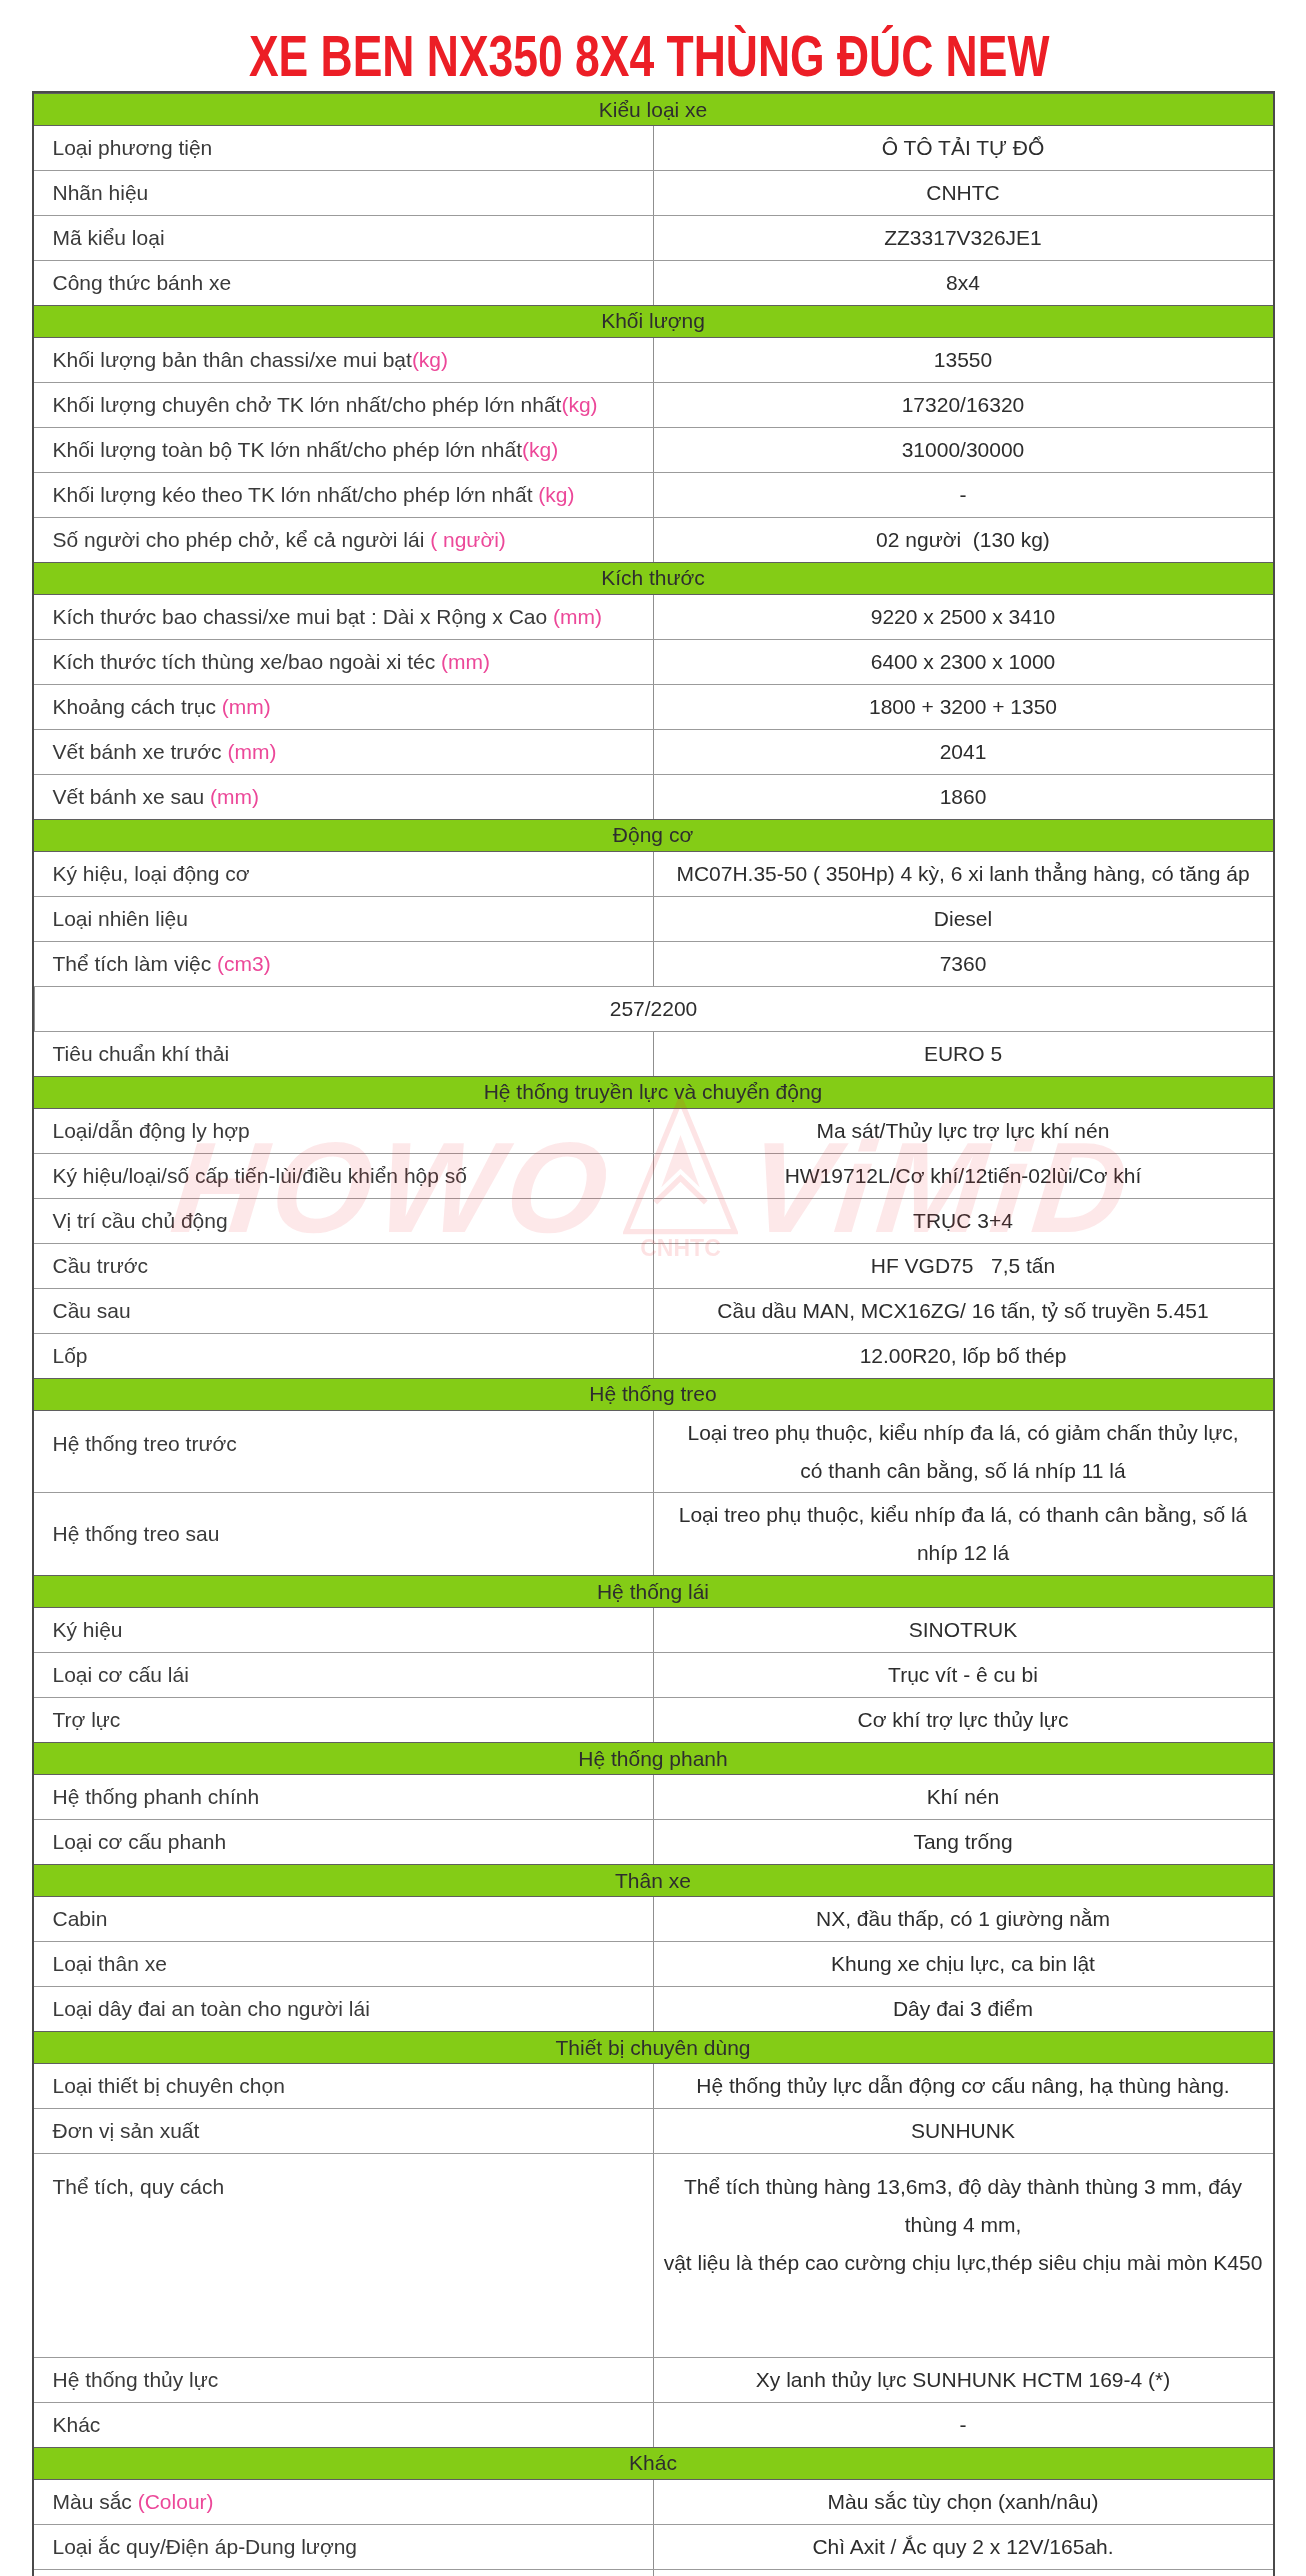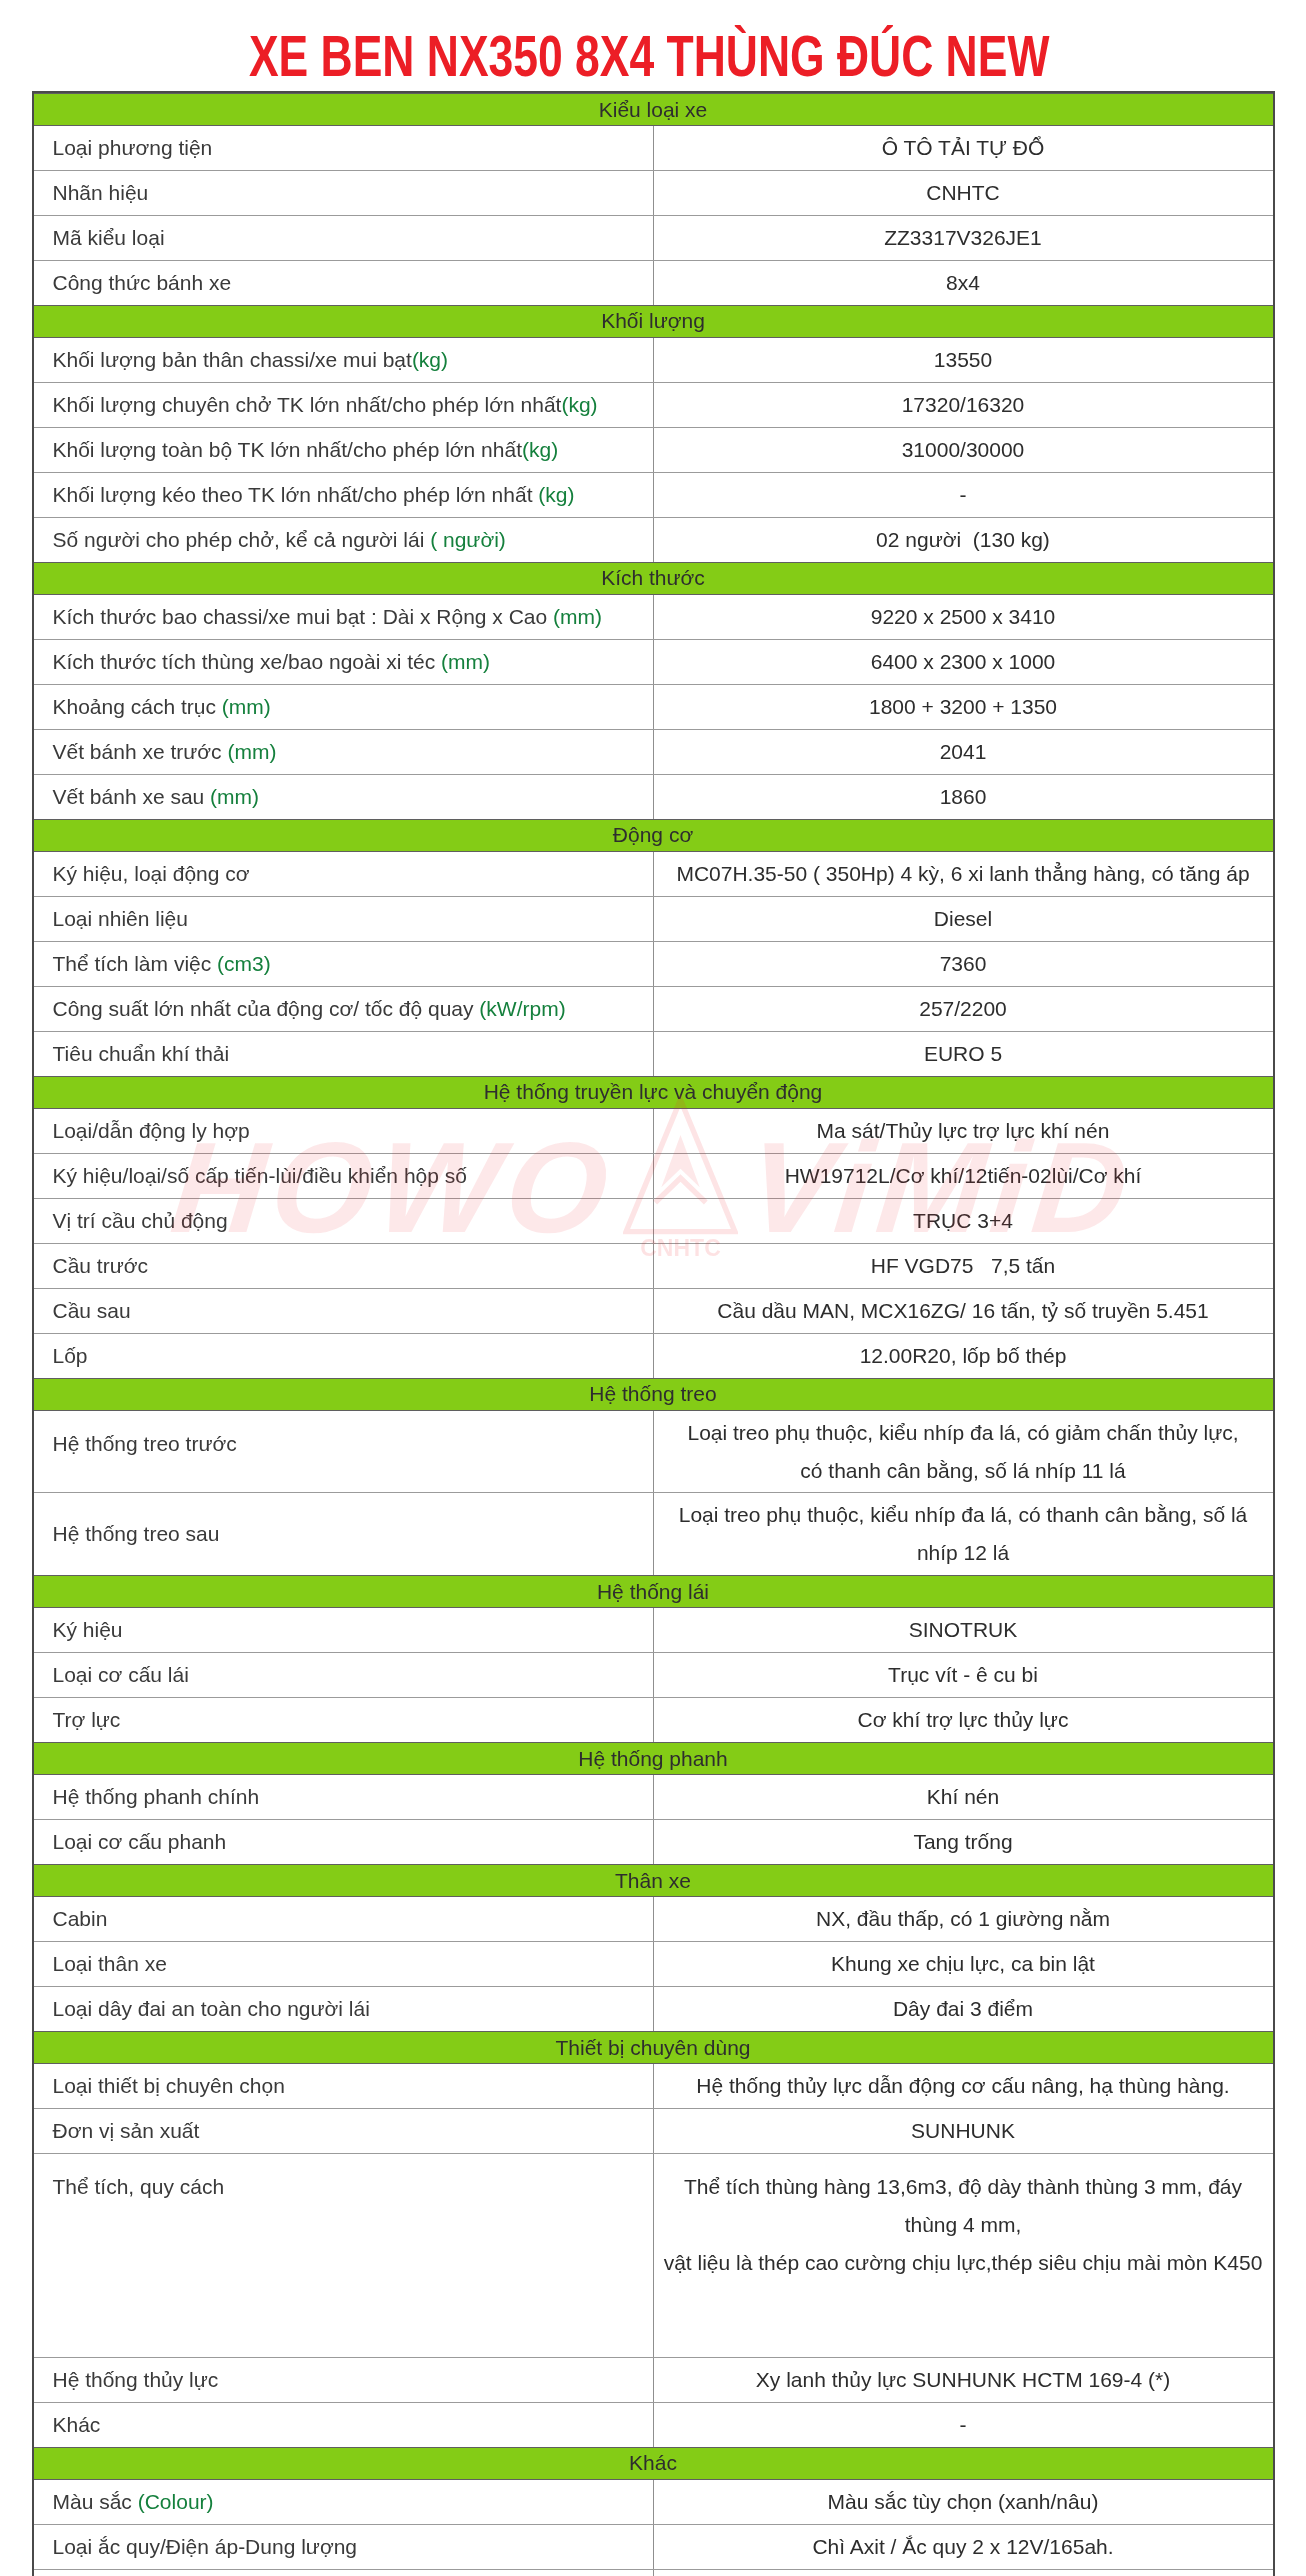--- a/index.html
+++ b/index.html
@@ -80,21 +80,21 @@
     align-items: center;
     justify-content: center;
     text-align: center;
     padding: 3.1px 7.7px;
     color: #2d2d2d;
     white-space: pre-wrap;
   }
   .row.double .cell.label,
   .row.xtall .cell.label { align-items: flex-start; padding-top: 14px; }
   .row.xtall .cell.value { align-items: flex-start; justify-content: center; padding-top: 14px; }
-  .unit { color: #15803d; white-space: pre; }
+  .unit { color: #ec4899; white-space: pre; }
 
   
   .watermark {
     position: absolute;
     left: 0;
     top: 1006px;
     width: 100%;
     height: 177px;
     display: flex;
     align-items: center;
@@ -247,24 +247,20 @@
       <div class="cell value">Diesel</div>
     </div>
     <div class="row">
       <div class="cell label">
         <span>Thể tích làm việc</span>
         <span class="unit"> (cm3)</span>
       </div>
       <div class="cell value">7360</div>
     </div>
     <div class="row">
-      <div class="cell label">
-        <span>Công suất lớn nhất của động cơ/ tốc độ quay</span>
-        <span class="unit"> (kW/rpm)</span>
-      </div>
       <div class="cell value">257/2200</div>
     </div>
     <div class="row">
       <div class="cell label">
         <span>Tiêu chuẩn khí thải</span>
       </div>
       <div class="cell value">EURO 5</div>
     </div>
     <div class="sec-header">Hệ thống truyền lực và chuyển động</div>
     <div class="row">

